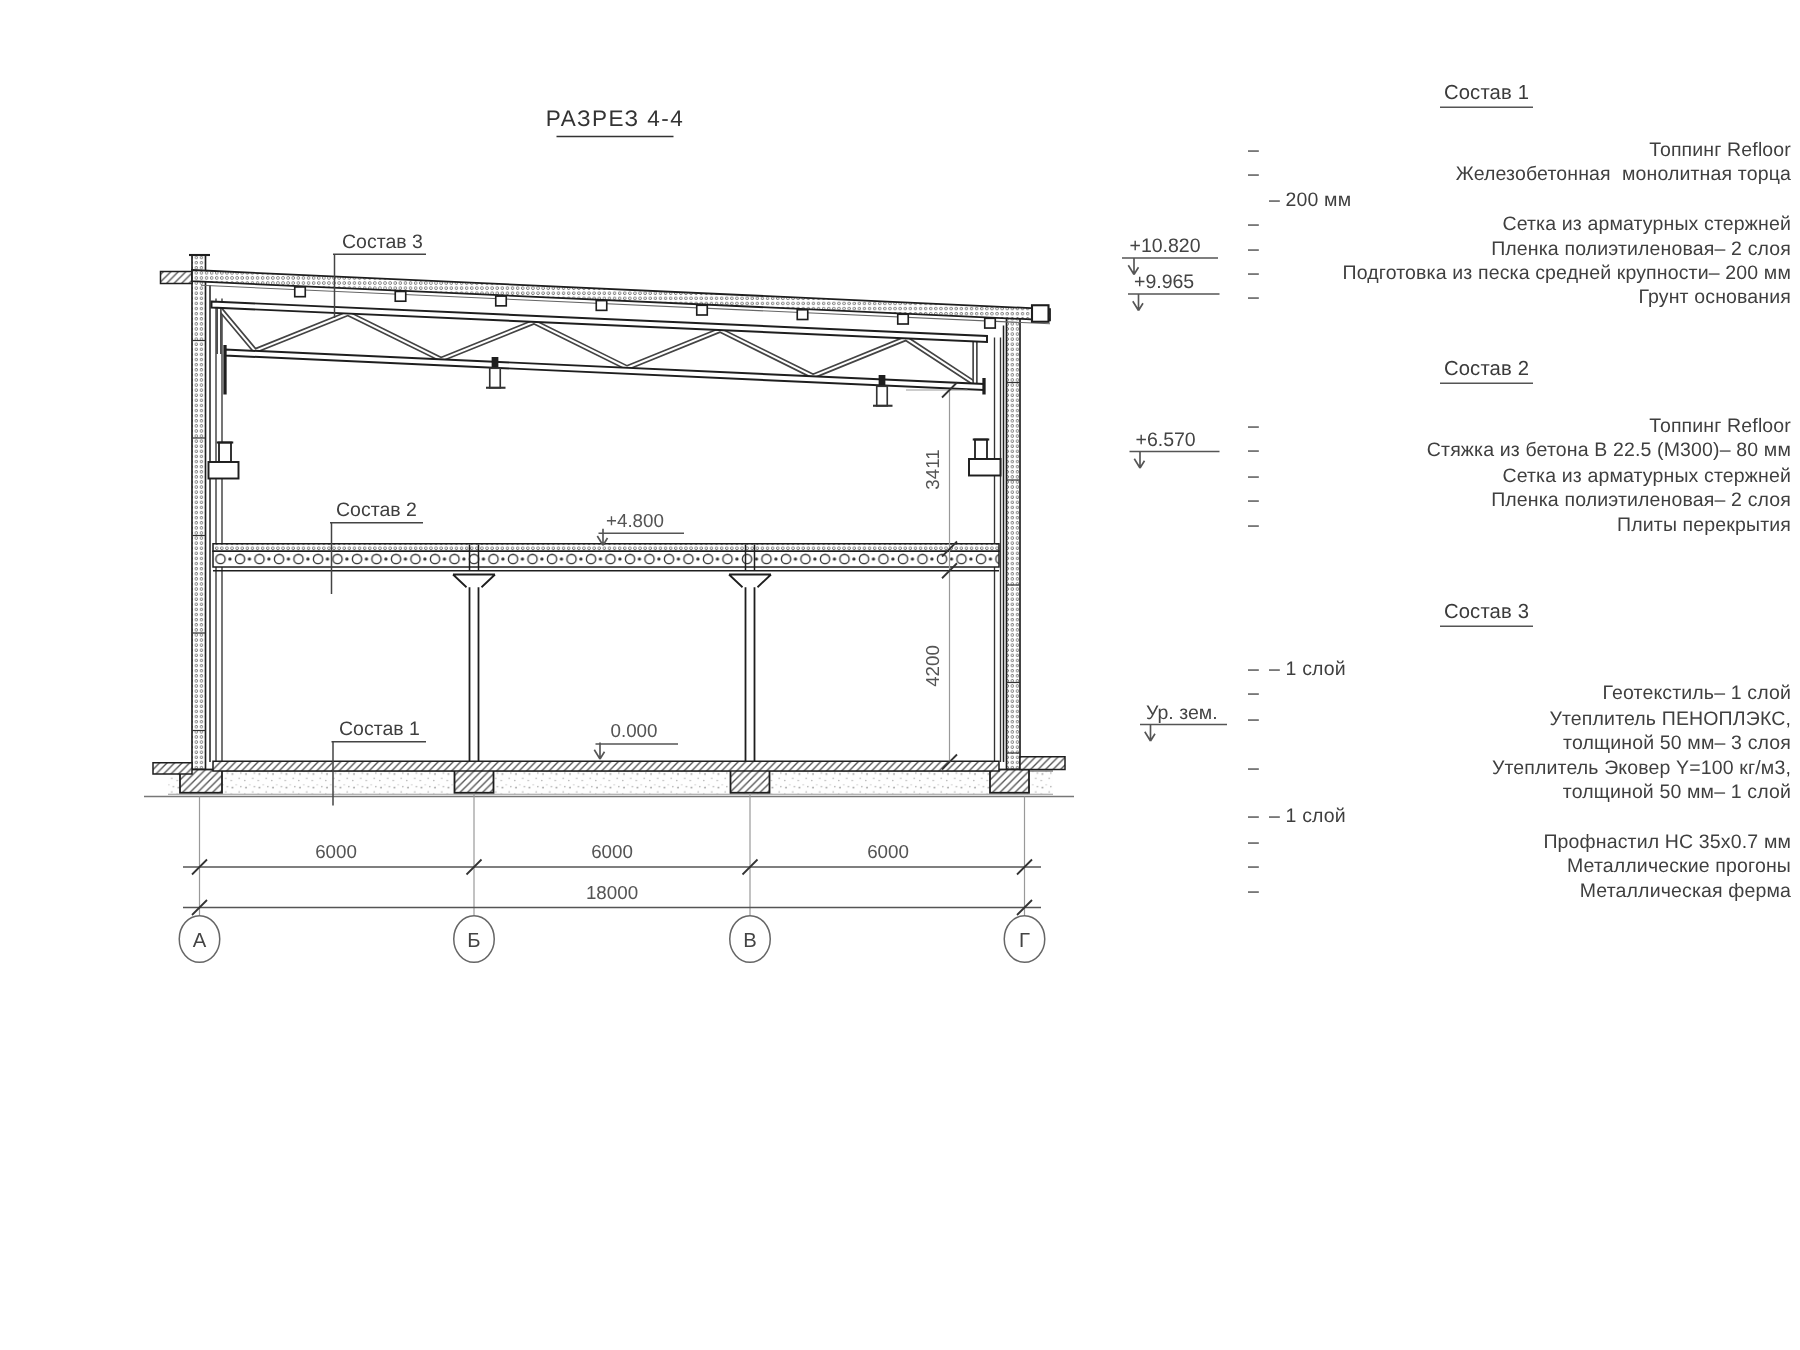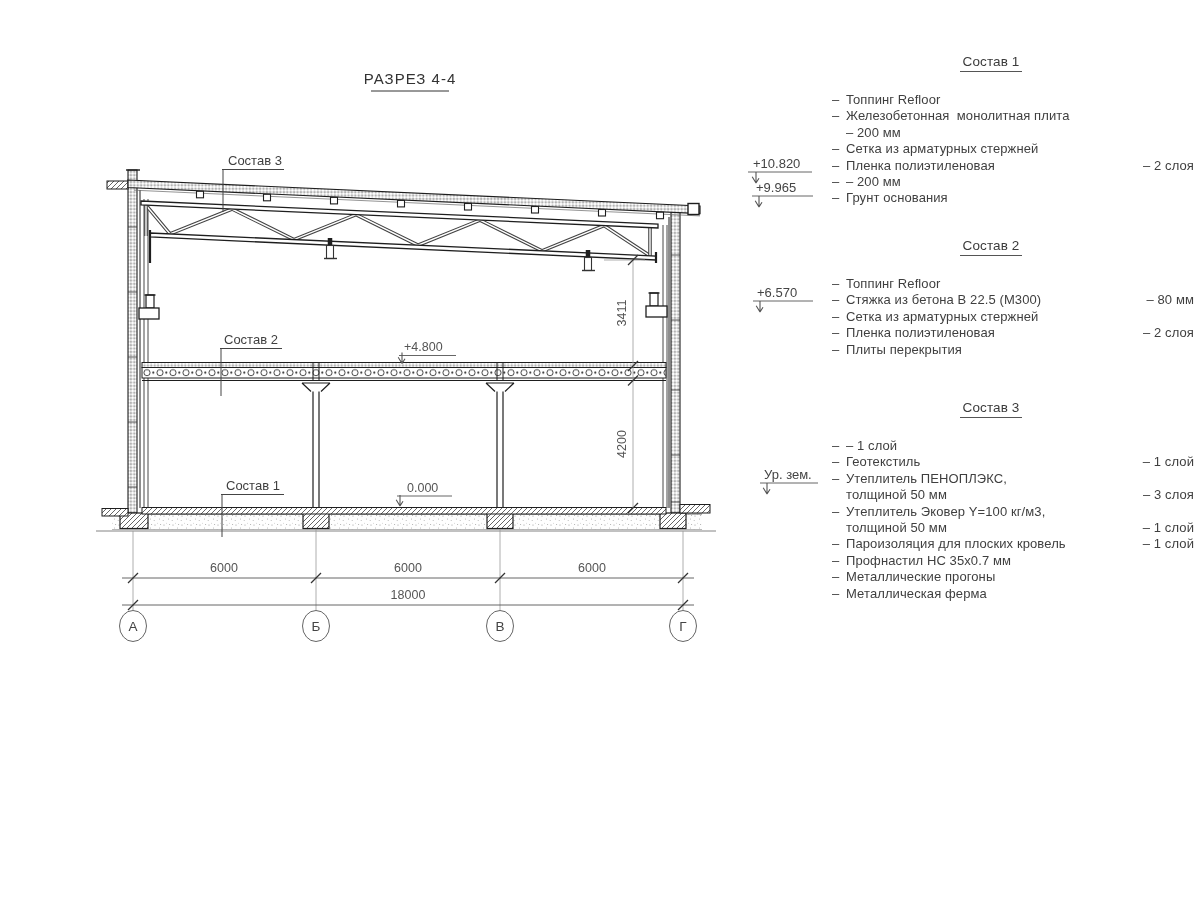--- a/index.html
+++ b/index.html
@@ -5,21 +5,21 @@
   html,body{margin:0;padding:0;background:#fff;}
   #page{position:relative;width:1200px;height:900px;background:#fff;overflow:hidden;
         font-family:"Liberation Sans", sans-serif;}
   #drawing{position:absolute;left:0;top:0;}
   .comp{position:absolute;left:832px;width:362px;color:#3f3f3f;font-size:13px;letter-spacing:.1px;}
   .comp-title{width:318px;text-align:center;line-height:16px;font-size:13.5px;color:#3b3b3b;}
   .comp-title span{display:inline-block;border-bottom:1px solid #555;padding:0 3px 1px 3px;}
   .comp-rows{margin-top:20px;}
   .comp-row{display:flex;line-height:16.4px;white-space:pre;}
   .comp-row .dash{flex:0 0 14px;}
-  .comp-row .txt{flex:1 1 auto;overflow:hidden;}
+  .comp-row .txt{flex:1 1 auto;overflow:hidden;text-align:right;}
   .comp-row .val{flex:0 0 auto;text-align:left;}
   svg text{font-family:"Liberation Sans", sans-serif;}
 </style>
 </head>
 <body>
 
 <div id="page">
 
 <svg id="drawing" width="1200" height="900" viewBox="0 0 1200 900">
   <defs>
@@ -270,39 +270,40 @@
       <span>Состав 1</span>
     </div>
     <div class="comp-rows">
         <div class="comp-row">
         <span class="dash">–</span>
         <span class="txt">Топпинг Refloor</span>
         <span class="val"></span>
       </div>
         <div class="comp-row">
         <span class="dash">–</span>
-        <span class="txt">Железобетонная  монолитная плита</span>
+        <span class="txt">Железобетонная  монолитная торца</span>
         <span class="val"></span>
       </div>
         <div class="comp-row">
         <span class="dash"></span>
         <span class="val">– 200 мм</span>
       </div>
         <div class="comp-row">
         <span class="dash">–</span>
         <span class="txt">Сетка из арматурных стержней</span>
         <span class="val"></span>
       </div>
         <div class="comp-row">
         <span class="dash">–</span>
         <span class="txt">Пленка полиэтиленовая</span>
         <span class="val">– 2 слоя</span>
       </div>
         <div class="comp-row">
         <span class="dash">–</span>
+        <span class="txt">Подготовка из песка средней крупности</span>
         <span class="val">– 200 мм</span>
       </div>
         <div class="comp-row">
         <span class="dash">–</span>
         <span class="txt">Грунт основания</span>
         <span class="val"></span>
       </div>
       </div>
   </div>
 
@@ -368,21 +369,20 @@
         <span class="txt">Утеплитель Эковер Y=100 кг/м3,</span>
         <span class="val"></span>
       </div>
         <div class="comp-row">
         <span class="dash"></span>
         <span class="txt">толщиной 50 мм</span>
         <span class="val">– 1 слой</span>
       </div>
         <div class="comp-row">
         <span class="dash">–</span>
-        <span class="txt">Пароизоляция для плоских кровель</span>
         <span class="val">– 1 слой</span>
       </div>
         <div class="comp-row">
         <span class="dash">–</span>
         <span class="txt">Профнастил НС 35х0.7 мм</span>
         <span class="val"></span>
       </div>
         <div class="comp-row">
         <span class="dash">–</span>
         <span class="txt">Металлические прогоны</span>

